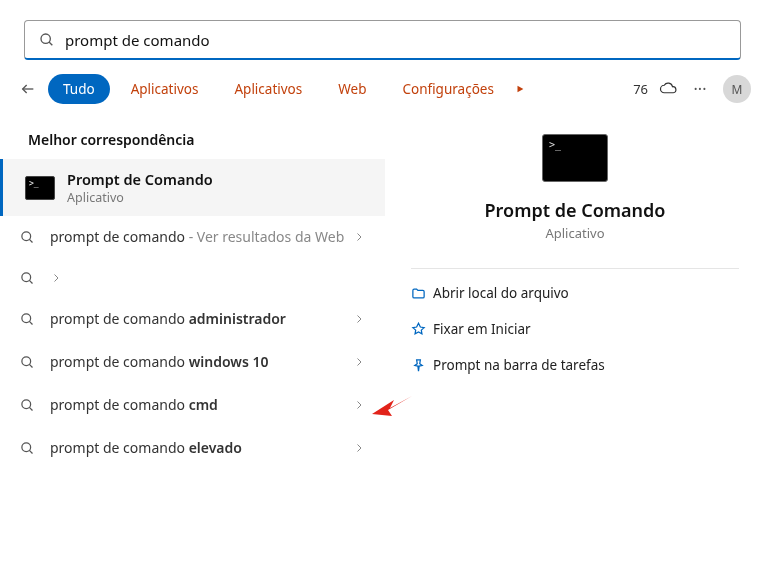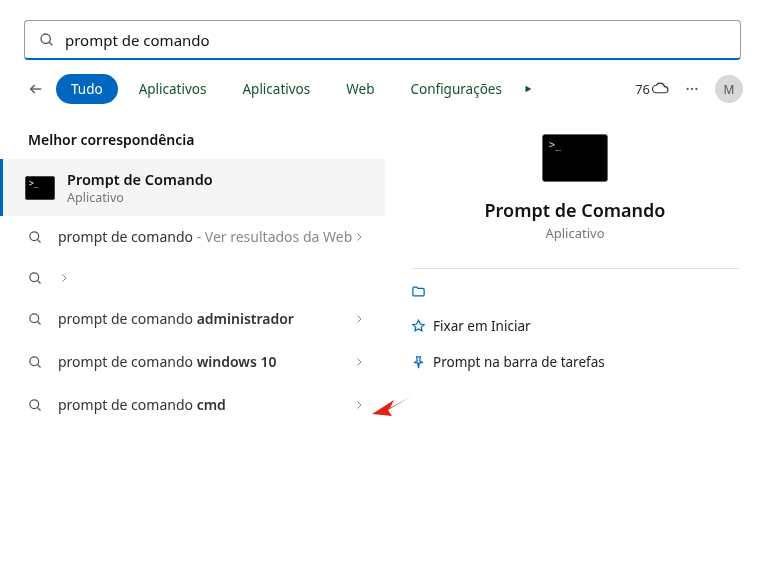--- a/index.html
+++ b/index.html
@@ -3,44 +3,44 @@
 <meta charset="utf-8">
 <style>
   * { box-sizing: border-box; margin: 0; padding: 0; font-family: "Segoe UI", system-ui, sans-serif; }
   body { width: 765px; height: 575px; background: #fff; overflow: hidden; }
 
   .search-wrap { padding: 20px 24px 14px; }
   .search-box { display: flex; align-items: center; height: 40px; border: 1px solid #999; border-bottom: 2px solid #0067c0; border-radius: 4px; padding: 0 14px; background: #fff; }
   .search-box .si { flex: 0 0 auto; margin-right: 10px; color: #555; }
   .search-input { flex: 1; border: none; outline: none; font-size: 15px; color: #111; background: transparent; }
 
-  .tabs-row { display: flex; align-items: center; padding: 0 22px 8px; gap: 6px; }
+  .tabs-row { display: flex; align-items: center; padding: 0 14px 8px; gap: 6px; }
   .back-btn { width: 28px; height: 28px; display:flex; align-items:center; justify-content:center; color:#555; border-radius:50%; }
-  .pill { padding: 6px 15px; border-radius: 18px; font-size: 13.5px; color: #14532d; background: transparent; cursor: pointer; }
+  .pill { padding: 6px 15px; border-radius: 18px; font-size: 13.5px; color: #c2410c; background: transparent; cursor: pointer; }
   .pill.active { background: #0067c0; color: #fff; }
   .pill.more { width:34px; padding:6px 0; text-align:center; }
   .spacer { flex: 1; }
   .right-cluster { display: flex; align-items: center; gap: 10px; }
-  .deg { font-size: 13px; color:#333; display:flex; align-items:center; gap:1px; }
+  .deg { font-size: 13px; color:#333; display:flex; align-items:center; gap:11px; }
   .dots { font-size:16px; color:#555; width:26px; text-align:center; }
   .avatar { width:28px; height:28px; border-radius:50%; background:#d8d8d8; color:#555; font-size:12px; display:flex; align-items:center; justify-content:center; }
 
   .main { display:flex; height: calc(575px - 74px - 48px); }
   .left-col { width: 385px; }
   .right-col { flex:1; padding: 22px 8px 0 8px; }
 
   .section-hdr { font-size: 14px; font-weight:600; padding: 18px 28px 10px; color:#111; }
 
   .best-match { display:flex; align-items:center; padding: 10px 18px 10px 22px; border-left: 3px solid #0067c0; background:#f5f5f5; }
   .cmd-icon { width:30px; height:24px; background:#000; border:1px solid #444; border-radius:2px; display:flex; align-items:flex-start; justify-content:flex-start; padding:2px 3px; margin-right:12px; }
   .cmd-icon span { color:#eee; font-size:8px; font-family:monospace; }
   .bm-title { font-size:14.5px; font-weight:600; color:#111; }
   .bm-sub   { font-size:12.5px; color:#777; }
 
-  .web-item { display:flex; align-items:center; padding: 12px 20px 12px 28px; }
+  .web-item { display:flex; align-items:center; padding: 12px 20px 12px 20px; }
   .web-item .mag { margin-right: 14px; color:#555; flex: 0 0 16px; }
   .web-item .lbl { flex:1; font-size:14px; color:#333; line-height:1.35; }
   .web-item .lbl .muted { color:#888; }
   .web-item .lbl b { font-weight:600; }
   .web-item .chev { color:#888; }
 
   .detail-head { display:flex; flex-direction:column; align-items:center; padding-bottom:16px; }
   .big-icon { width:66px; height:48px; background:#000; border:1px solid #666; border-radius:3px; margin-bottom:16px; position:relative; }
   .big-icon::before { content:">_"; position:absolute; top:4px; left:6px; color:#ddd; font-family:monospace; font-size:10px; }
   .detail-title { font-size:18px; font-weight:600; color:#111; margin-bottom:2px; }
@@ -180,40 +180,55 @@
               <line x1="20" y1="20" x2="15" y2="15"></line>
             </svg>
           </span>
           <span class="lbl">prompt de comando <b>cmd</b></span>
           <span class="chev">
             <svg width="12" height="12" viewBox="0 0 24 24" fill="none" stroke="currentColor" stroke-width="2">
               <polyline points="9 5 16 12 9 19"></polyline>
             </svg>
           </span>
         </div>
+        <div class="web-item">
+          <span class="mag">
+            <svg width="15" height="15" viewBox="0 0 24 24" fill="none" stroke="currentColor" stroke-width="2">
+              <circle cx="10" cy="10" r="7"></circle>
+              <line x1="20" y1="20" x2="15" y2="15"></line>
+            </svg>
+          </span>
+          <span class="lbl">prompt de comando <b>elevado</b></span>
+          <span class="chev">
+            <svg width="12" height="12" viewBox="0 0 24 24" fill="none" stroke="currentColor" stroke-width="2">
+              <polyline points="9 5 16 12 9 19"></polyline>
+            </svg>
+          </span>
+        </div>
       </div>
   </div>
 
   <div class="right-col">
     <div class="detail-head">
       <div class="big-icon"></div>
       <div class="detail-title">Prompt de Comando</div>
       <div class="detail-sub">Aplicativo</div>
     </div>
 
     <div class="sep"></div>
 
 
 
     <div class="action">
       <span class="ai">
         <svg width="15" height="15" viewBox="0 0 24 24" fill="none" stroke="currentColor" stroke-width="2">
             <path d="M3 7a2 2 0 0 1 2-2h4l2 2h8a2 2 0 0 1 2 2v8a2 2 0 0 1-2 2H5a2 2 0 0 1-2-2z"></path>
           </svg>
       </span>
+      <span>Abrir local do arquivo</span>
     </div>
 
     <div class="action">
       <span class="ai">
         <svg width="15" height="15" viewBox="0 0 24 24" fill="none" stroke="currentColor" stroke-width="2">
             <path d="M12 2l3 6 6 1-4.5 4 1 6L12 16l-5.5 3 1-6L3 9l6-1z"></path>
           </svg>
       </span>
       <span>Fixar em Iniciar</span>
     </div>

